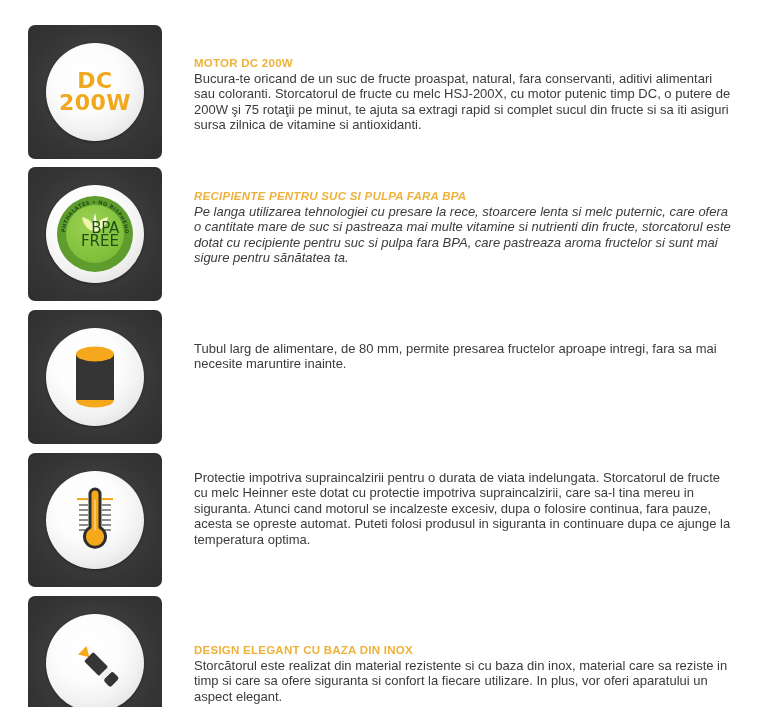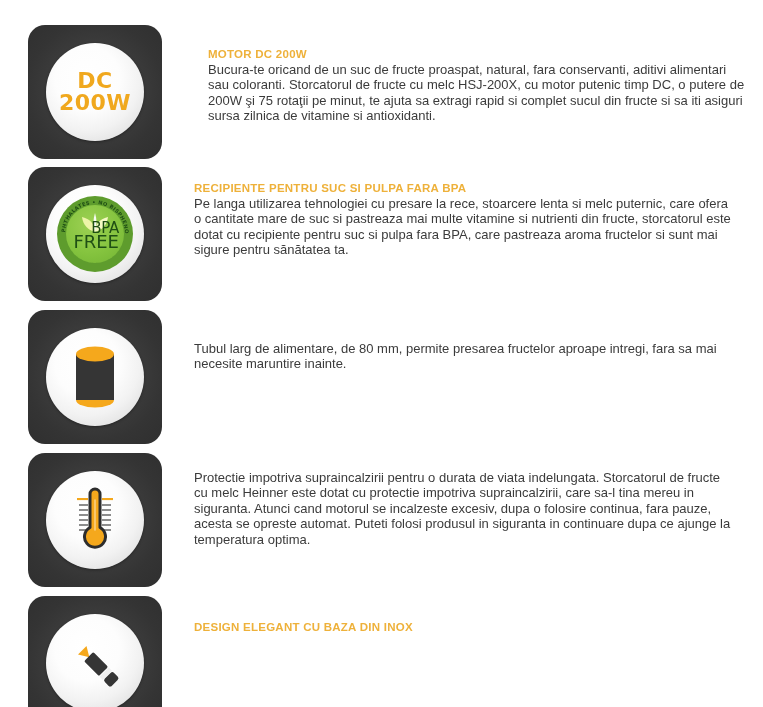--- a/index.html
+++ b/index.html
@@ -26,21 +26,21 @@
     width: 763px;
     display: block;
   }
 
   
   .icon-tile {
     position: absolute;
     left: 28px;
     width: 134px;
     height: 134px;
-    border-radius: 17px;
+    border-radius: 7px;
     background:
       radial-gradient(circle at 50% 48%, #6a6a6a 0%, #4a4a4a 26%, #3b3b3b 48%, #343434 70%, #2f2f2f 100%);
     overflow: hidden;
   }
   .icon-disc {
     position: absolute;
     left: 50%;
     top: 50%;
     transform: translate(-50%, -50%);
     width: 98px;
@@ -96,21 +96,21 @@
     text-align: right;
     color: #1f4f14;
     font-family: "DejaVu Sans", sans-serif;
     font-weight: normal;
     font-size: 15px;
     line-height: 13px;
     letter-spacing: -0.3px;
   }
   .bpa-label small {
     display: block;
-    font-size: 18px;
+    font-size: 15px;
     letter-spacing: 0px;
   }
   .bpa-leaf {
     position: absolute;
     left: 50%;
     top: 17px;
     transform: translateX(-50%);
   }
 
   
@@ -153,21 +153,21 @@
 
   <div class="feature-row" style="top:0px;">
     <div class="icon-tile" style="top:25px;">
       <div class="icon-disc">
         <div class="dc-text">
           <span>DC</span><br>
           <span>200W</span>
         </div>
       </div>
     </div>
-    <div class="feature-text" style="top:48px;margin-left:14px;">
+    <div class="feature-text" style="top:57px;">
       <p class="feature-heading">MOTOR DC 200W</p>
       <p class="feature-body">Bucura-te oricand de un suc de fructe proaspat, natural, fara conservanti, aditivi alimentari sau coloranti. Storcatorul de fructe cu melc HSJ-200X, cu motor putenic timp DC, o putere de 200W şi 75 rotaţii pe minut, te ajuta sa extragi rapid si complet sucul din fructe si sa iti asiguri sursa zilnica de vitamine si antioxidanti.</p>
     </div>
   </div>
 
   <div class="feature-row" style="top:0px;">
     <div class="icon-tile" style="top:167px;">
       <div class="icon-disc">
         <div class="bpa-badge">
           <div class="bpa-ring"></div>
@@ -189,21 +189,21 @@
             <path d="M17 19 C 17 12, 21 6, 30 4 C 29 12, 24 17, 17 19 Z" fill="#f5f9c4"></path>
             <path d="M17 19 C 15 13, 15 6, 17 0 C 19 6, 19 13, 17 19 Z" fill="#ffffff" opacity="0.92"></path>
           </svg>
           <div class="bpa-label">
             <span>BPA</span>
             <small>FREE</small>
           </div>
         </div>
       </div>
     </div>
-    <div class="feature-text" style="top:182px;">
+    <div class="feature-text" style="top:190px;font-style:italic;">
       <p class="feature-heading">RECIPIENTE PENTRU SUC SI PULPA FARA BPA</p>
       <p class="feature-body">Pe langa utilizarea tehnologiei cu presare la rece, stoarcere lenta si melc puternic, care ofera o cantitate mare de suc si pastreaza mai multe vitamine si nutrienti din fructe, storcatorul este dotat cu recipiente pentru suc si pulpa fara BPA, care pastreaza aroma fructelor si sunt mai sigure pentru sănătatea ta.</p>
     </div>
   </div>
 
   <div class="feature-row" style="top:0px;">
     <div class="icon-tile" style="top:310px;">
       <div class="icon-disc">
         <div class="tube-wrap">
           <svg width="46" height="64" viewBox="0 0 46 64">
@@ -261,18 +261,19 @@
             <g transform="rotate(45 32 32)">
               <path d="M14 26 L 14 38 L 24 32 Z" fill="#f5a81c"></path>
               <rect x="23" y="25.5" width="21" height="13" rx="1.5" fill="#353535"></rect>
               <rect x="45" y="25.5" width="4.5" height="13" fill="#efefef"></rect>
               <rect x="50" y="25.5" width="10" height="13" rx="2.5" fill="#353535"></rect>
             </g>
           </svg>
         </div>
       </div>
     </div>
-    <div class="feature-text" style="top:621px;">
+    <div class="feature-text" style="top:644px;">
       <p class="feature-heading">DESIGN ELEGANT CU BAZA DIN INOX</p>
+      <p class="feature-body">Storcătorul este realizat din material rezistente si cu baza din inox, material care sa reziste in timp si care sa ofere siguranta si confort la fiecare utilizare. In plus, vor oferi aparatului un aspect elegant.</p>
     </div>
   </div>
 
 </div>
 
 </body></html>

